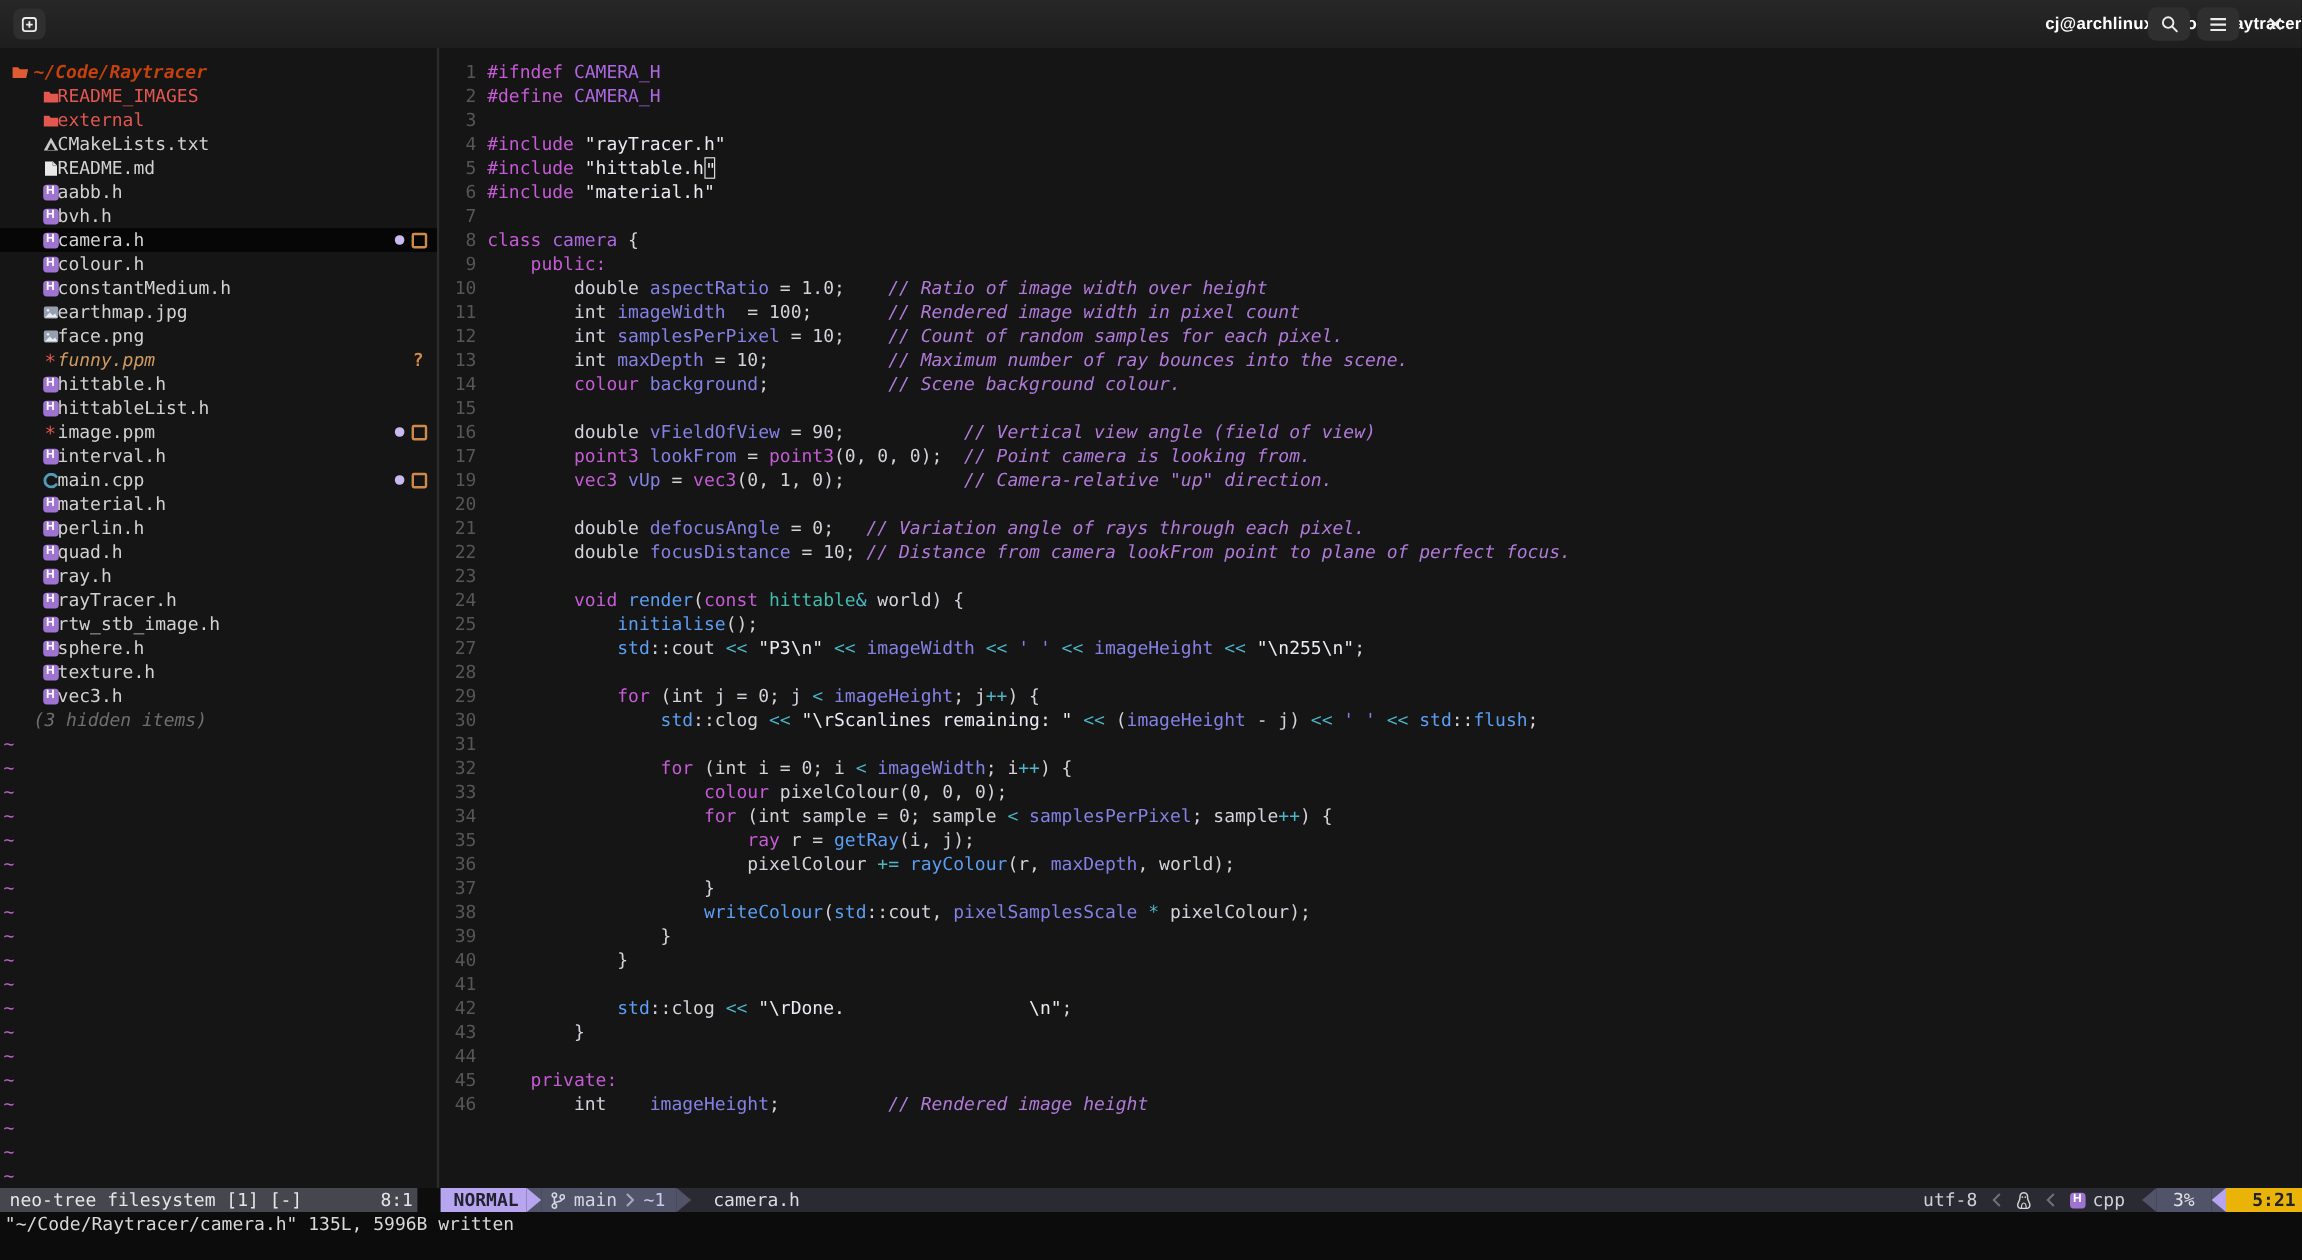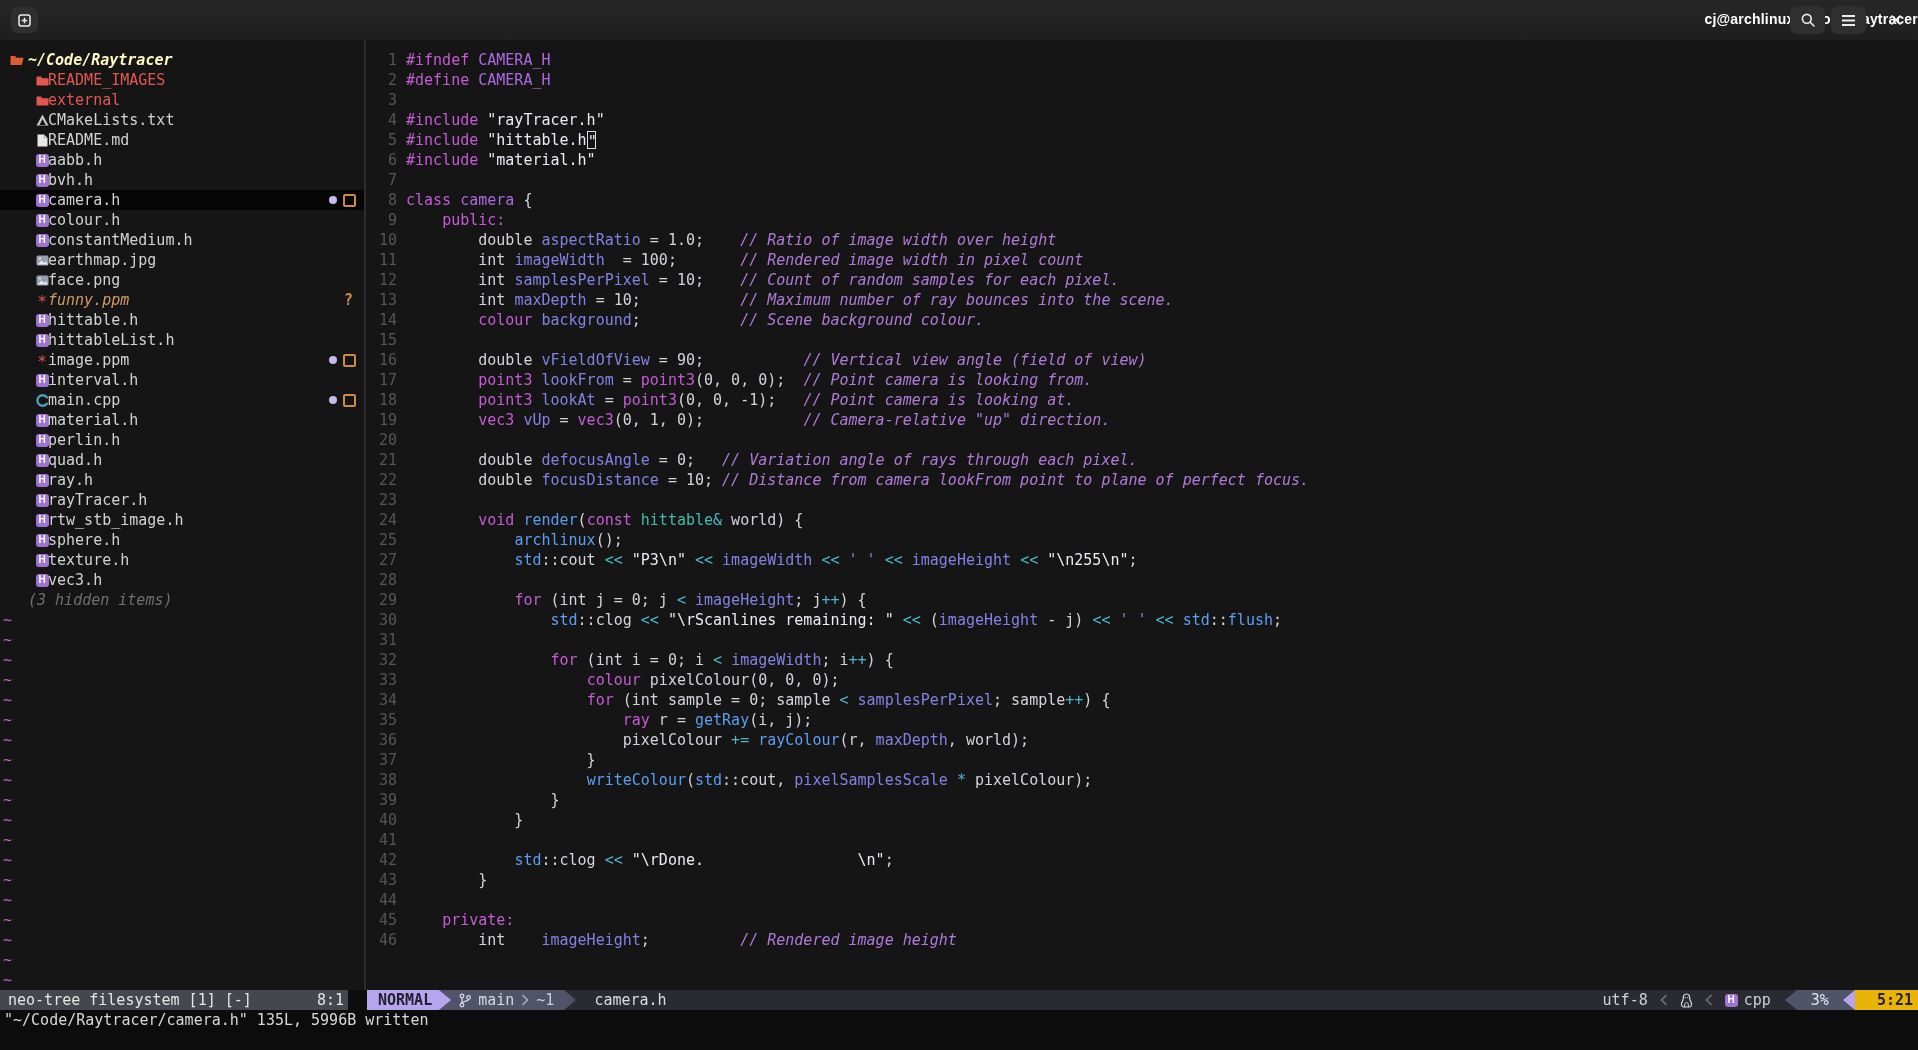--- a/index.html
+++ b/index.html
@@ -25,21 +25,21 @@
   .vsep{position:absolute;left:364px;top:0;width:2px;height:950px;background:#2c2c2c;}
 
   
   .sidebar{position:absolute;left:0;top:10px;width:364px;}
   .srow{position:relative;height:20px;}
   .sel{background:#060606;}
   .ticon{position:absolute;left:35px;top:3px;width:14px;height:14px;
     display:flex;align-items:center;justify-content:center;}
   .st-root .ticon{left:10px;}
   .tlabel{position:absolute;left:48px;top:0;line-height:20px;white-space:pre;color:#d2d2d2;}
-  .st-root .tlabel{left:28px;color:#fef9c3;font-weight:bold;font-style:italic;}
+  .st-root .tlabel{left:28px;color:#c2410c;font-weight:bold;font-style:italic;}
   .st-red .tlabel{color:#e2574f;}
   .st-orange .tlabel{color:#d09a62;font-style:italic;}
   .st-hidden .tlabel{left:28px;color:#6f6f6f;font-style:italic;}
   .ast{color:#e2574f;font-size:16px;line-height:14px;margin-top:3px;}
   .hic{width:13px;height:13px;background:#9e73d2;border-radius:3px;color:#fff;font-size:10px;
     font-weight:bold;display:flex;align-items:center;justify-content:center;
     font-family:"Liberation Sans",sans-serif;}
   .dotb{position:absolute;left:329px;top:6px;width:8px;height:8px;border-radius:50%;background:#cbbaf2;}
   .sqb{position:absolute;left:343px;top:4px;width:9px;height:9px;border:2px solid #cf8a4a;border-radius:2px;}
   .qmark{position:absolute;left:344px;top:0;color:#cf8a4a;font-weight:bold;}
@@ -447,24 +447,20 @@
         </div>
         <div class="cl">
           <span class="ln">16</span>
           <pre class="ct"><span class="tk-p">        double </span><span class="tk-m">vFieldOfView</span><span class="tk-p"> = 90;           </span><span class="tk-c">// Vertical view angle (field of view)</span></pre>
         </div>
         <div class="cl">
           <span class="ln">17</span>
           <pre class="ct"><span class="tk-p">        </span><span class="tk-k">point3</span><span class="tk-p"> </span><span class="tk-m">lookFrom</span><span class="tk-p"> = </span><span class="tk-k">point3</span><span class="tk-p">(0, 0, 0);  </span><span class="tk-c">// Point camera is looking from.</span></pre>
         </div>
         <div class="cl">
-          <span class="ln">18</span>
-          <pre class="ct"><span class="tk-p">        </span><span class="tk-k">point3</span><span class="tk-p"> </span><span class="tk-m">lookAt</span><span class="tk-p"> = </span><span class="tk-k">point3</span><span class="tk-p">(0, 0, -1);   </span><span class="tk-c">// Point camera is looking at.</span></pre>
-        </div>
-        <div class="cl">
           <span class="ln">19</span>
           <pre class="ct"><span class="tk-p">        </span><span class="tk-k">vec3</span><span class="tk-p"> </span><span class="tk-m">vUp</span><span class="tk-p"> = </span><span class="tk-k">vec3</span><span class="tk-p">(0, 1, 0);           </span><span class="tk-c">// Camera-relative "up" direction.</span></pre>
         </div>
         <div class="cl">
           <span class="ln">20</span>
           <pre class="ct"></pre>
         </div>
         <div class="cl">
           <span class="ln">21</span>
           <pre class="ct"><span class="tk-p">        double </span><span class="tk-m">defocusAngle</span><span class="tk-p"> = 0;   </span><span class="tk-c">// Variation angle of rays through each pixel.</span></pre>
@@ -476,21 +472,21 @@
         <div class="cl">
           <span class="ln">23</span>
           <pre class="ct"></pre>
         </div>
         <div class="cl">
           <span class="ln">24</span>
           <pre class="ct"><span class="tk-p">        </span><span class="tk-k">void</span><span class="tk-p"> </span><span class="tk-f">render</span><span class="tk-p">(</span><span class="tk-k">const</span><span class="tk-p"> </span><span class="tk-t">hittable</span><span class="tk-o">&amp;</span><span class="tk-p"> world) {</span></pre>
         </div>
         <div class="cl">
           <span class="ln">25</span>
-          <pre class="ct"><span class="tk-p">            </span><span class="tk-f">archlinux</span><span class="tk-p">();</span></pre>
+          <pre class="ct"><span class="tk-p">            </span><span class="tk-f">initialise</span><span class="tk-p">();</span></pre>
         </div>
         <div class="cl">
           <span class="ln">27</span>
           <pre class="ct"><span class="tk-p">            </span><span class="tk-f">std</span><span class="tk-p">::cout </span><span class="tk-o">&lt;&lt;</span><span class="tk-p"> </span><span class="tk-q">"P3\n"</span><span class="tk-p"> </span><span class="tk-o">&lt;&lt;</span><span class="tk-p"> </span><span class="tk-m">imageWidth</span><span class="tk-p"> </span><span class="tk-o">&lt;&lt;</span><span class="tk-p"> </span><span class="tk-m">' '</span><span class="tk-p"> </span><span class="tk-o">&lt;&lt;</span><span class="tk-p"> </span><span class="tk-m">imageHeight</span><span class="tk-p"> </span><span class="tk-o">&lt;&lt;</span><span class="tk-p"> </span><span class="tk-q">"\n255\n"</span><span class="tk-p">;</span></pre>
         </div>
         <div class="cl">
           <span class="ln">28</span>
           <pre class="ct"></pre>
         </div>
         <div class="cl">

